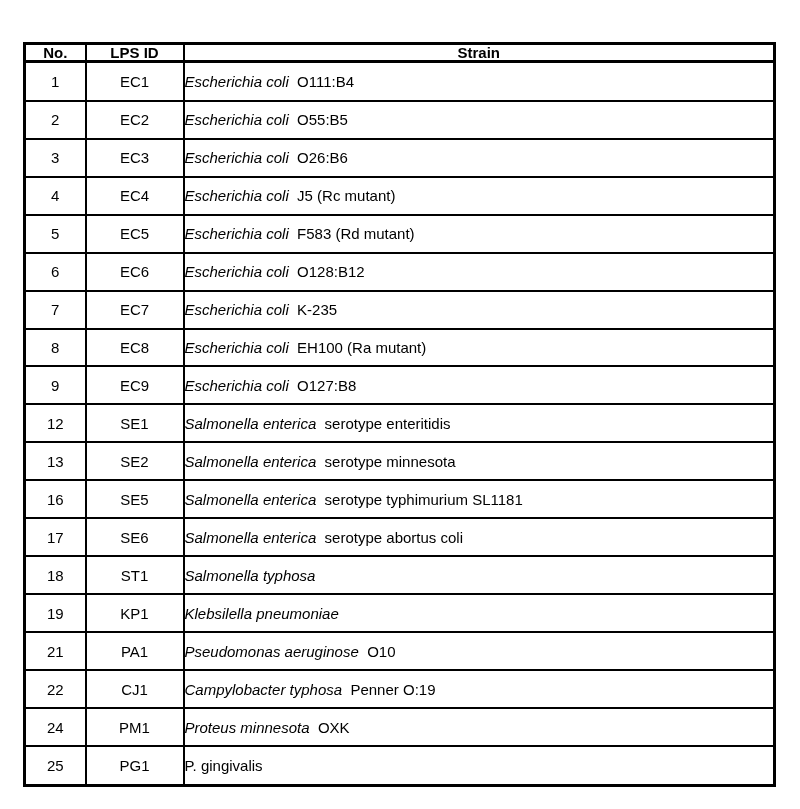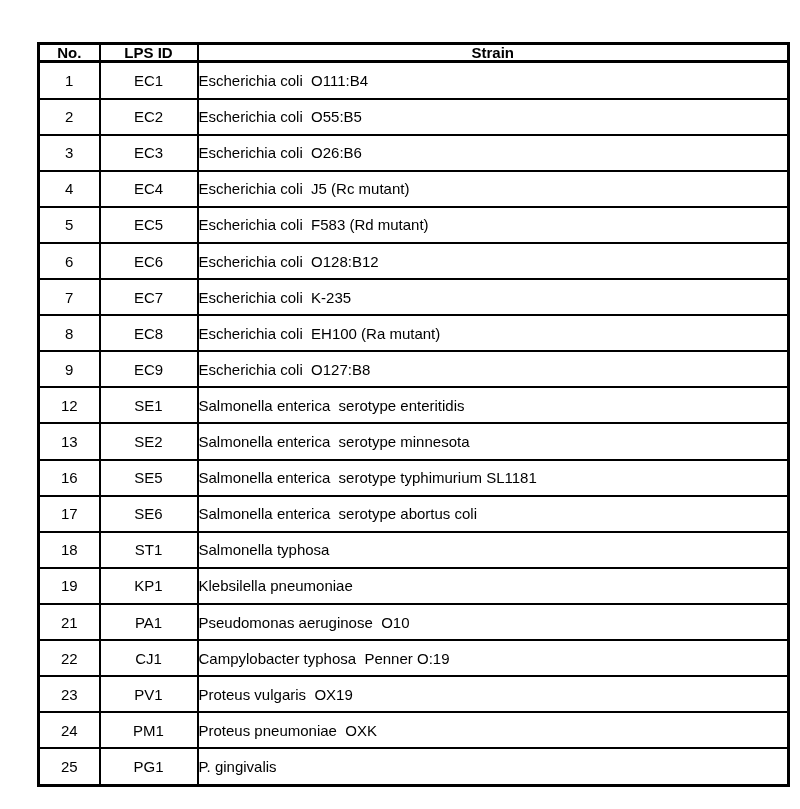--- a/index.html
+++ b/index.html
@@ -9,21 +9,21 @@
   }
   body {
     width: 800px;
     height: 809px;
     position: relative;
     font-family: "Liberation Sans", sans-serif;
     color: #000000;
   }
   .strain-table {
     position: absolute;
-    left: 37px;
+    left: 23px;
     top: 42px;
     width: 750px;
     height: 745px;
     border-collapse: collapse;
     table-layout: fixed;
     border: 3px solid #000000;
     font-size: 15px;
     color: #000000;
     background: #ffffff;
   }
@@ -43,20 +43,21 @@
     font-size: 15px;
   }
   .c-no, .c-id {
     text-align: center;
   }
   .c-strain {
     text-align: left;
     padding-left: 4px;
   }
   .i {
+    font-style: italic;
   }
 </style>
 </head>
 <body>
 
 <div>
   <table class="strain-table">
     <colgroup>
       <col style="width:61px">
       <col style="width:98px">
@@ -149,28 +150,23 @@
           <td class="c-no">21</td>
           <td class="c-id">PA1</td>
           <td class="c-strain"><span class="i">Pseudomonas aeruginose</span><span>  O10</span></td>
         </tr>
         <tr>
           <td class="c-no">22</td>
           <td class="c-id">CJ1</td>
           <td class="c-strain"><span class="i">Campylobacter typhosa</span><span>  Penner O:19</span></td>
         </tr>
         <tr>
-          <td class="c-no">23</td>
-          <td class="c-id">PV1</td>
-          <td class="c-strain"><span class="i">Proteus vulgaris</span><span>  OX19</span></td>
-        </tr>
-        <tr>
           <td class="c-no">24</td>
           <td class="c-id">PM1</td>
-          <td class="c-strain"><span class="i">Proteus pneumoniae</span><span>  OXK</span></td>
+          <td class="c-strain"><span class="i">Proteus minnesota</span><span>  OXK</span></td>
         </tr>
         <tr>
           <td class="c-no">25</td>
           <td class="c-id">PG1</td>
           <td class="c-strain"><span>P. gingivalis</span></td>
         </tr>
       </tbody>
   </table>
 </div>
 

